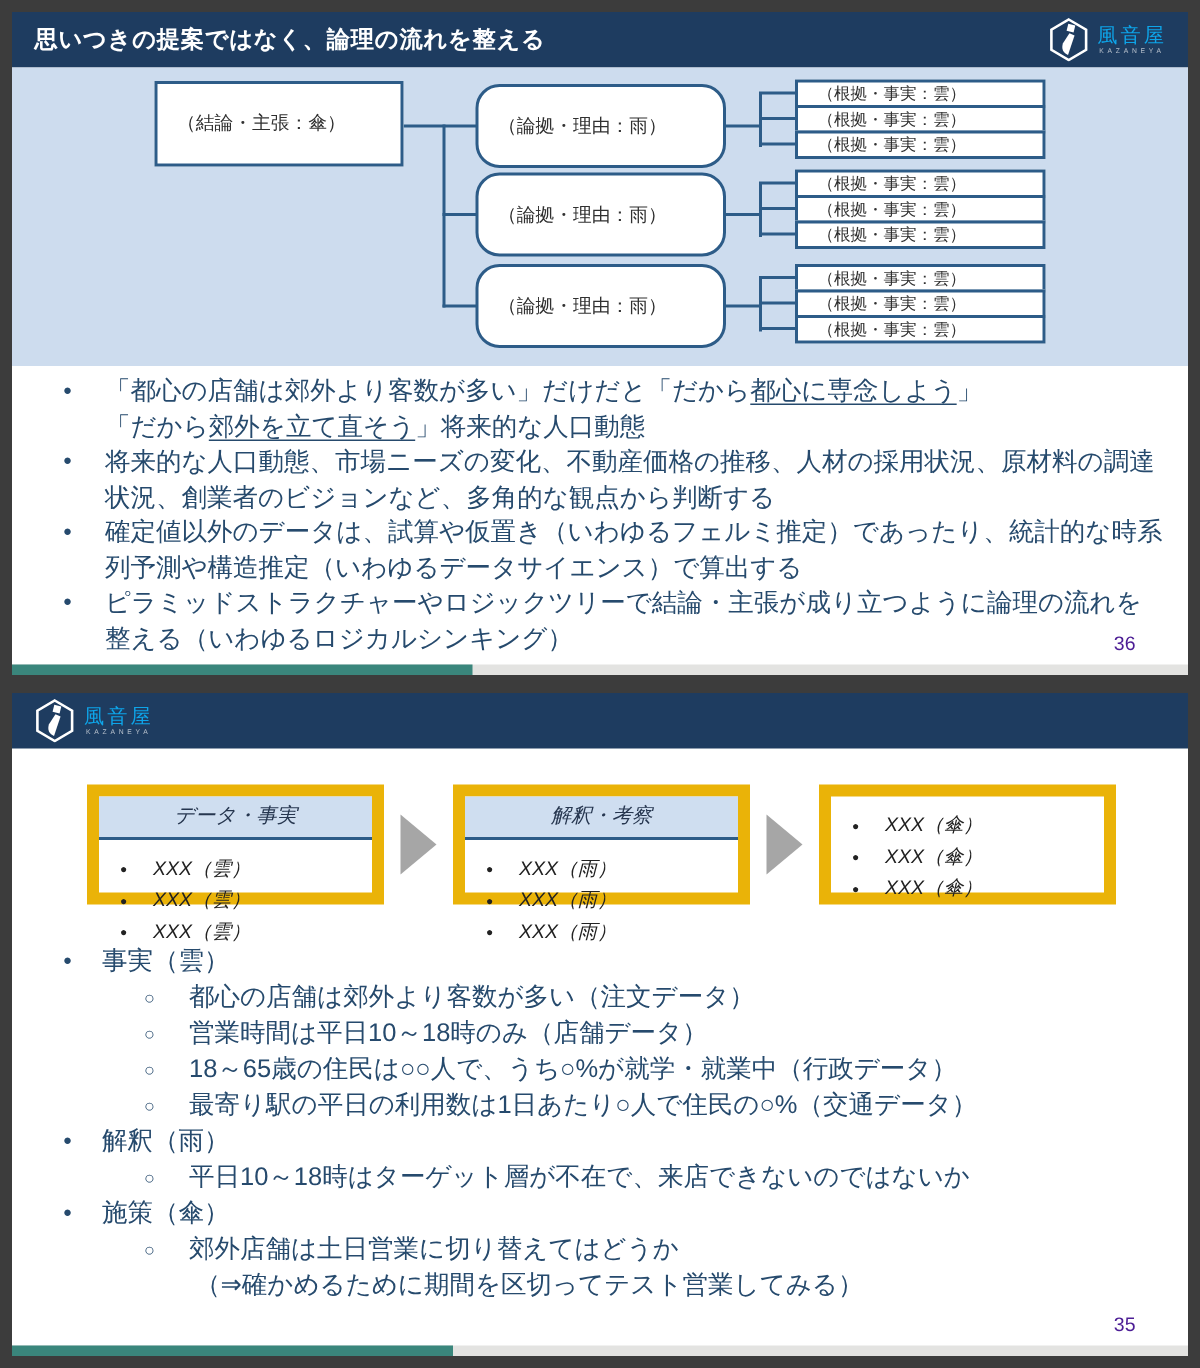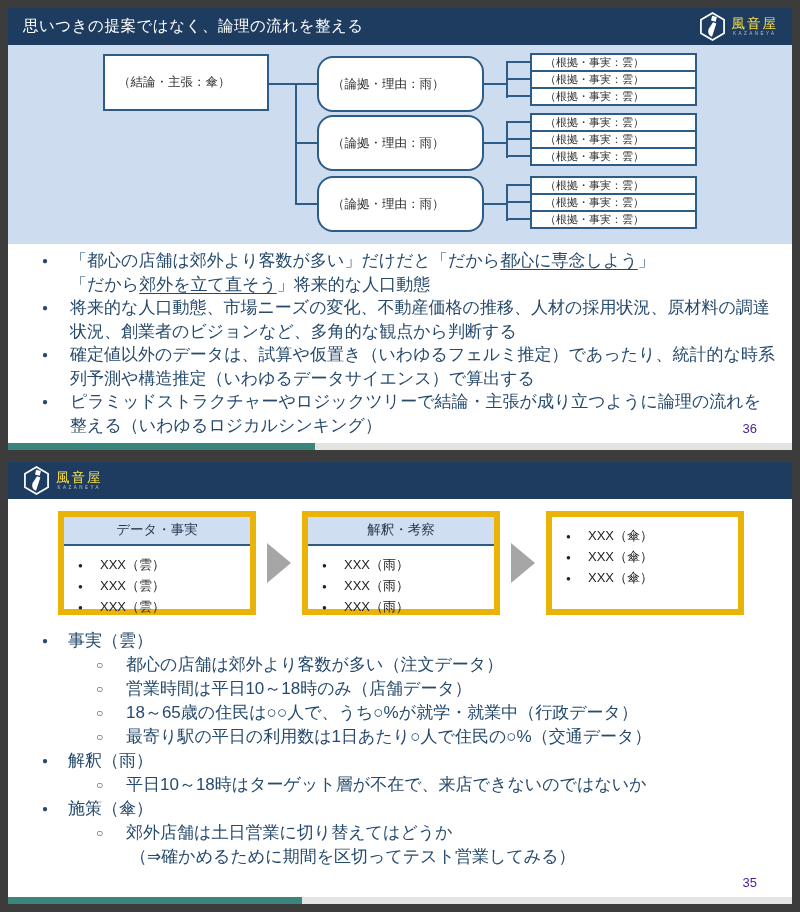--- a/index.html
+++ b/index.html
@@ -12,25 +12,25 @@
   .page { width:800px; height:912px; padding:8px; background:#3c3c3c; }
 
   .slide { width:784px; height:442px; background:#ffffff; position:relative; overflow:hidden; }
   .slide + .slide { margin-top:12px; }
 
   
   .slide-header {
     height:37px; background:#1e3c60; display:flex; align-items:center;
     justify-content:space-between; padding:0 14px 0 15px;
   }
-  .slide-title { color:#ffffff; font-size:15.5px; font-weight:400; letter-spacing:.5px; }
+  .slide-title { color:#ffffff; font-size:15.5px; font-weight:700; letter-spacing:.5px; }
   .logo { display:flex; align-items:center; gap:6px; }
   .logo svg { display:block; }
   .logo-text { display:flex; flex-direction:column; align-items:center; line-height:1; }
-  .logo-name { color:#fde047; font-size:13.5px; letter-spacing:2px; }
+  .logo-name { color:#0ea5e9; font-size:13.5px; letter-spacing:2px; }
   .logo-sub { color:rgba(255,255,255,.65); font-size:4.5px; letter-spacing:2.5px; margin-top:2px; }
 
   
   .diagram { position:relative; width:784px; height:199px; background:#cddcee; }
   .dbox {
     position:absolute; background:#ffffff; border:2px solid #2d5c88;
     color:#303030; display:flex; align-items:center; padding-left:13px;
   }
   .dbox-root { left:95px; top:9px;  width:166px; height:57px; font-size:12.5px; }
   .dbox-mid  { left:309px; width:167px; height:56px; font-size:12.5px;border-radius:16px; }
@@ -53,21 +53,21 @@
   .ul { text-decoration:underline; text-underline-offset:3px; }
 
   
   .foot-bar { position:absolute; left:0; bottom:0; width:784px; height:7px; background:#e3e3e1; }
   .foot-teal { height:7px; background:#3a867c; }
   .s36 .foot-teal { width:307px; } .s35 .foot-teal { width:294px; }
   .page-num { position:absolute; right:35px; bottom:14px; font-size:13px; color:#4c1d95; }
 
   
   .flow { margin:16px 48px 0 50px; display:flex; align-items:center; justify-content:space-between; height:96px; }
-  .flow-step { width:198px; height:104px; border:6px solid #eab308; background:#fff; }
+  .flow-step { width:198px; height:80px; border:8px solid #eab308; background:#fff;font-style:italic; }
   .flow-title {
     background:#cfdef0; border-bottom:2px solid #2d5c88; text-align:center;
     font-size:13.5px; color:#26364f; padding:4px 0 5px;
   }
   .flow-items { padding:9px 4px 0 14px; }
   .flow-item { display:flex; font-size:13px; line-height:20px; color:#222; }
   .flow-item .fm { width:22px; flex:none; font-size:8px; line-height:20px; padding-top:1px; }
   .flow-arrow { width:0; height:0; border-top:20px solid transparent; border-bottom:20px solid transparent; border-left:24px solid #a6a6a6; }
 
   

